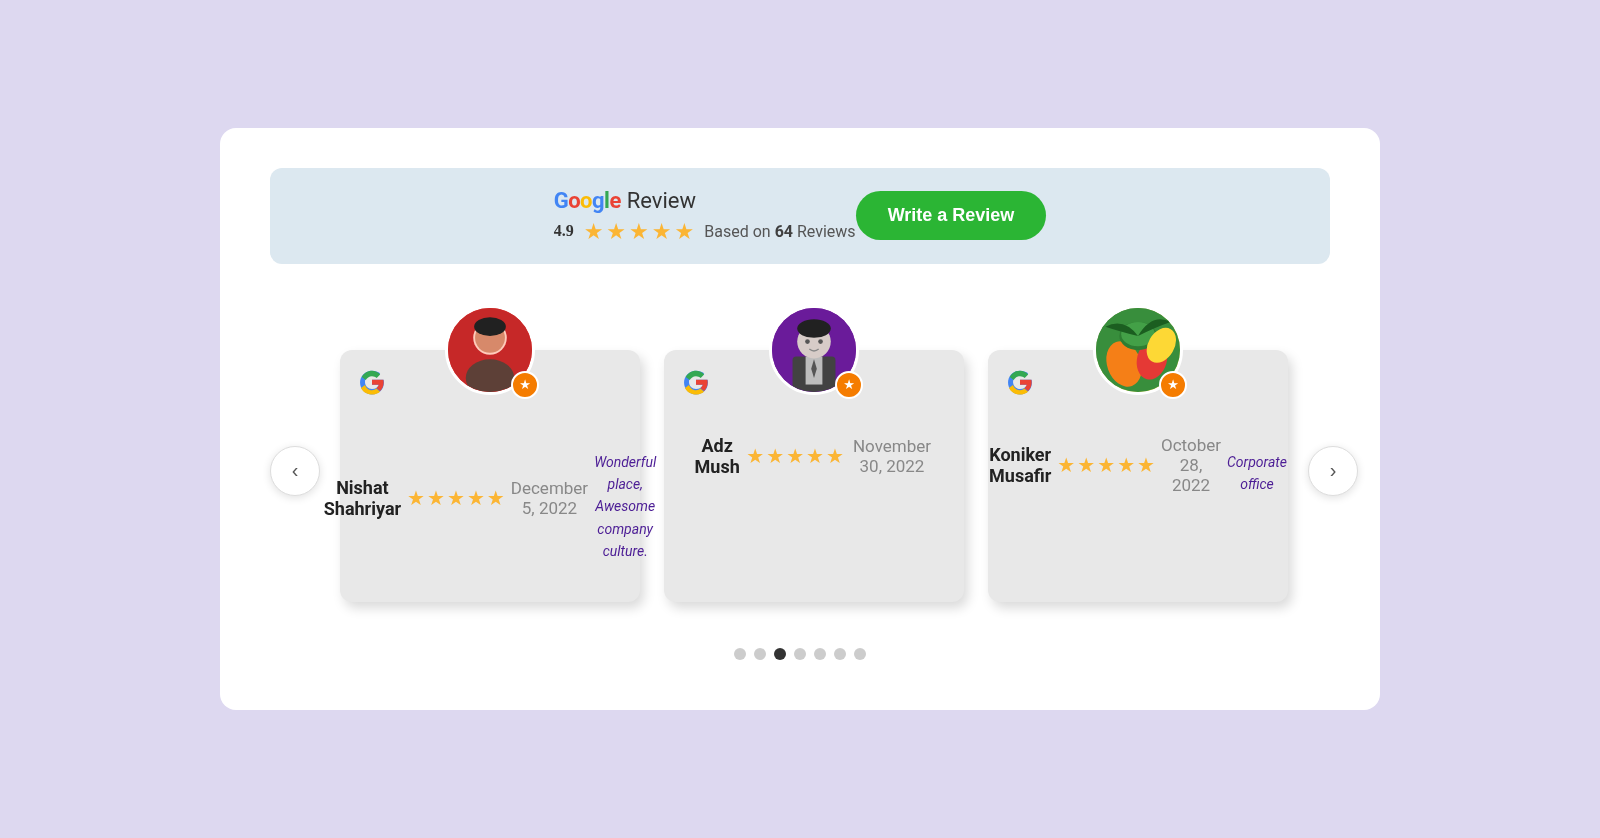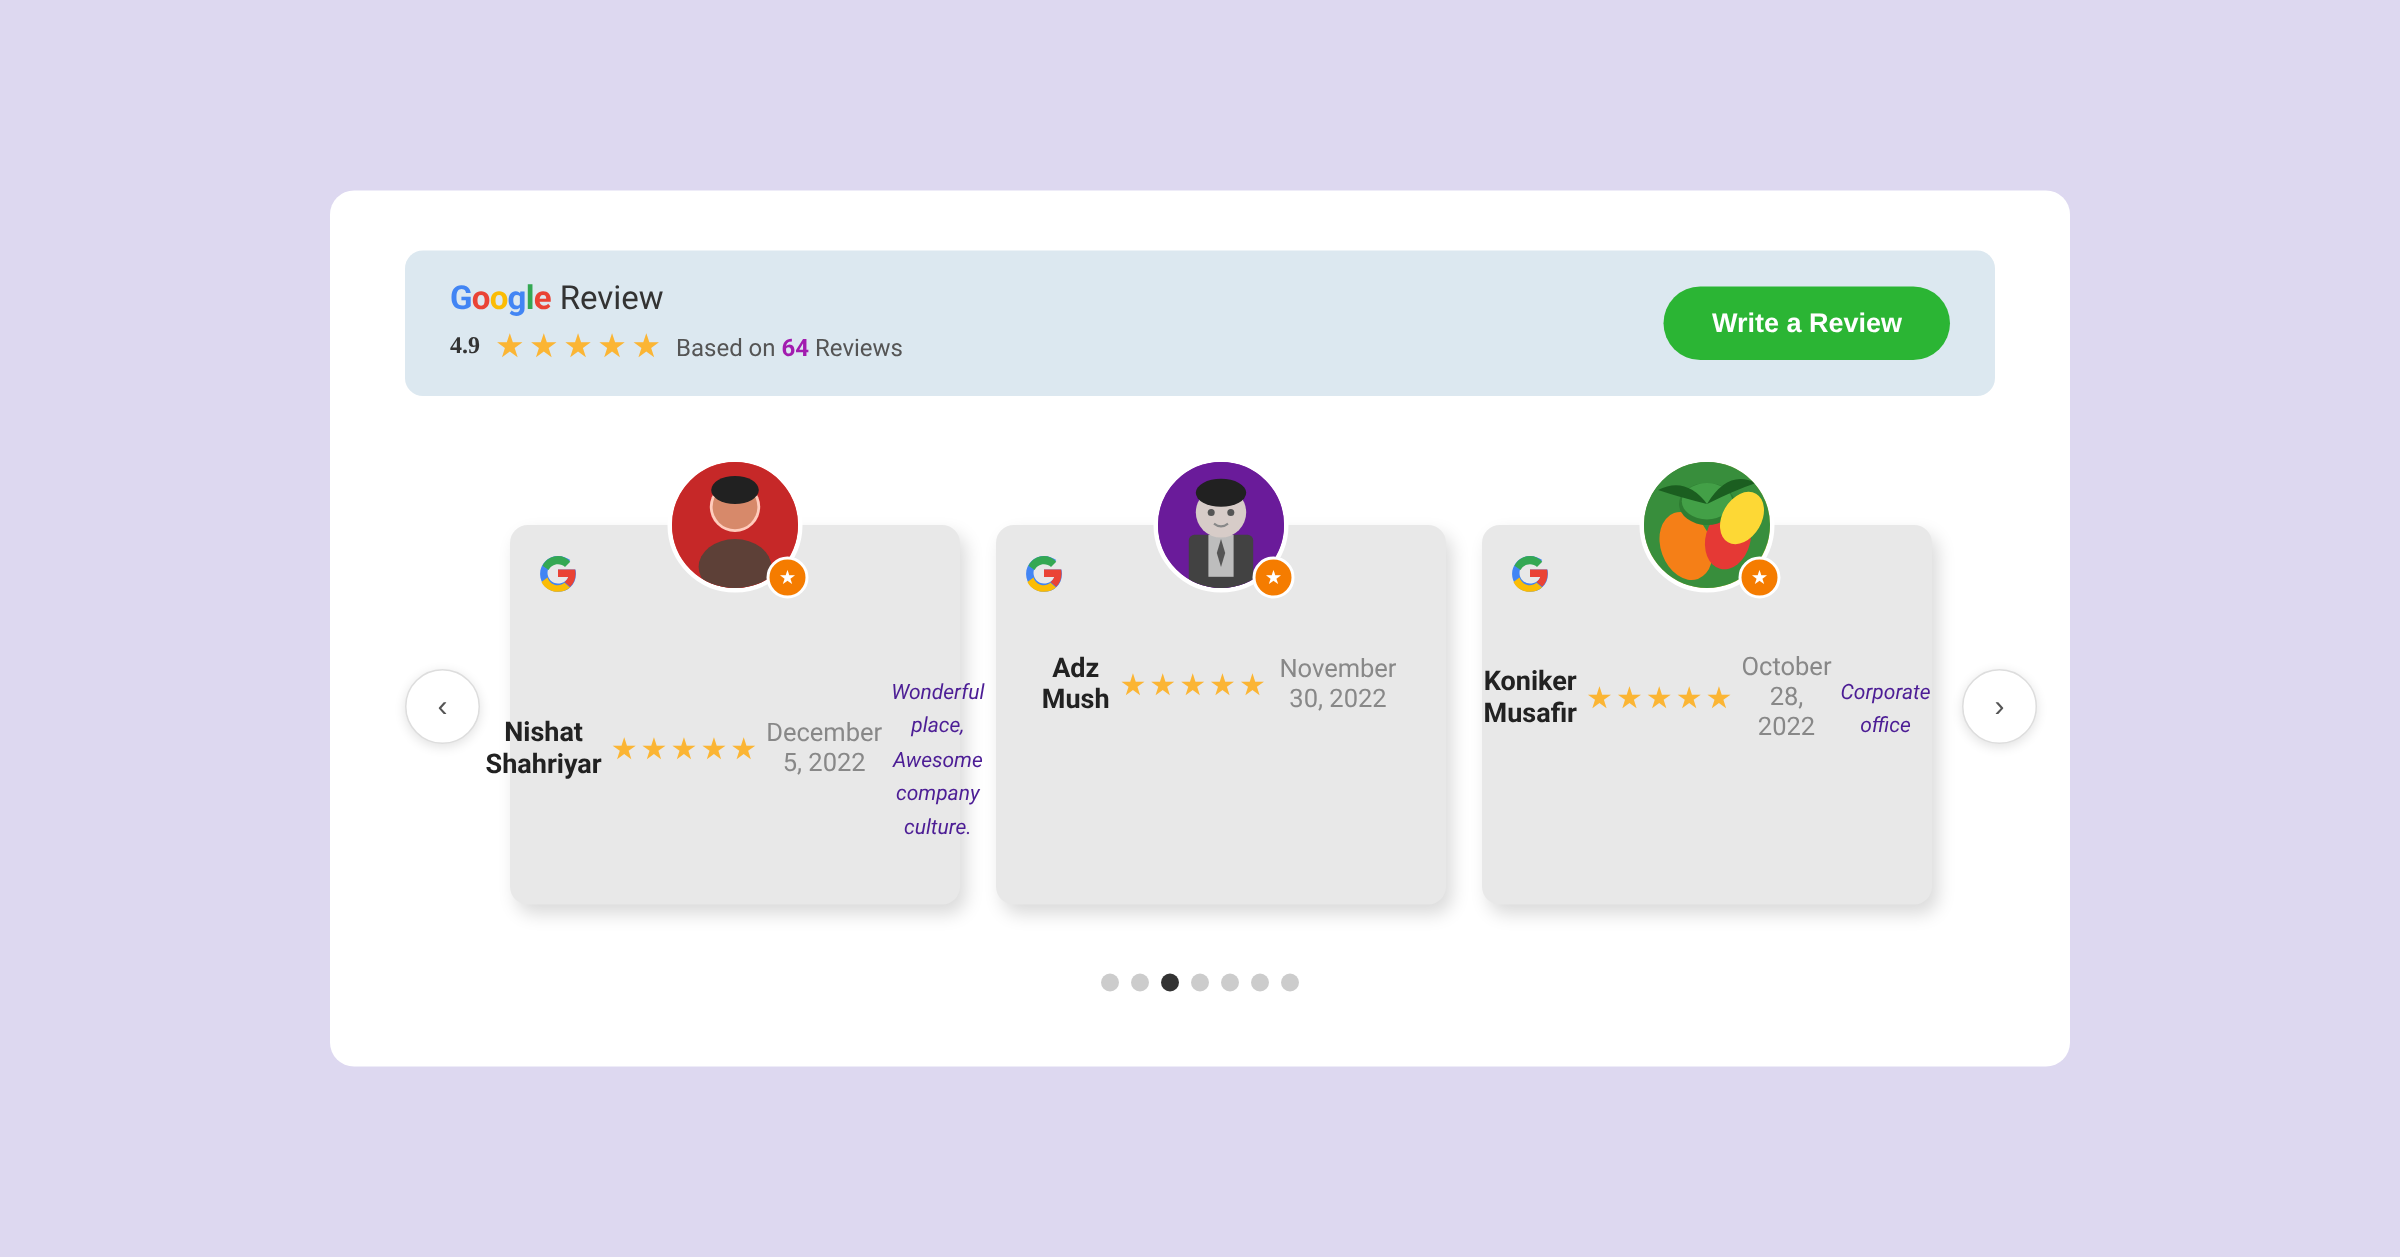--- a/index.html
+++ b/index.html
@@ -21,21 +21,21 @@
       max-width: 95vw;
     }
 
     
     .rating-bar {
       background: #dce8f0;
       border-radius: 12px;
       padding: 20px 30px;
       display: flex;
       align-items: center;
-      justify-content: space-between;
+      justify-content: center;
       margin-bottom: 66px;
     }
 
     .rating-left {
       display: flex;
       flex-direction: column;
       gap: 6px;
     }
 
     .google-rating-title {
@@ -81,21 +81,21 @@
       font-size: 22px;
     }
 
     .reviews-text {
       color: #555;
       font-size: 16px;
     }
 
     .reviews-text strong {
       font-weight: 700;
-      color: #a21caf;
+      color: #404040;
     }
 
     .write-review-btn {
       background: #2BB534;
       color: white;
       border: none;
       border-radius: 30px;
       padding: 14px 32px;
       font-size: 18px;
       font-weight: 600;

